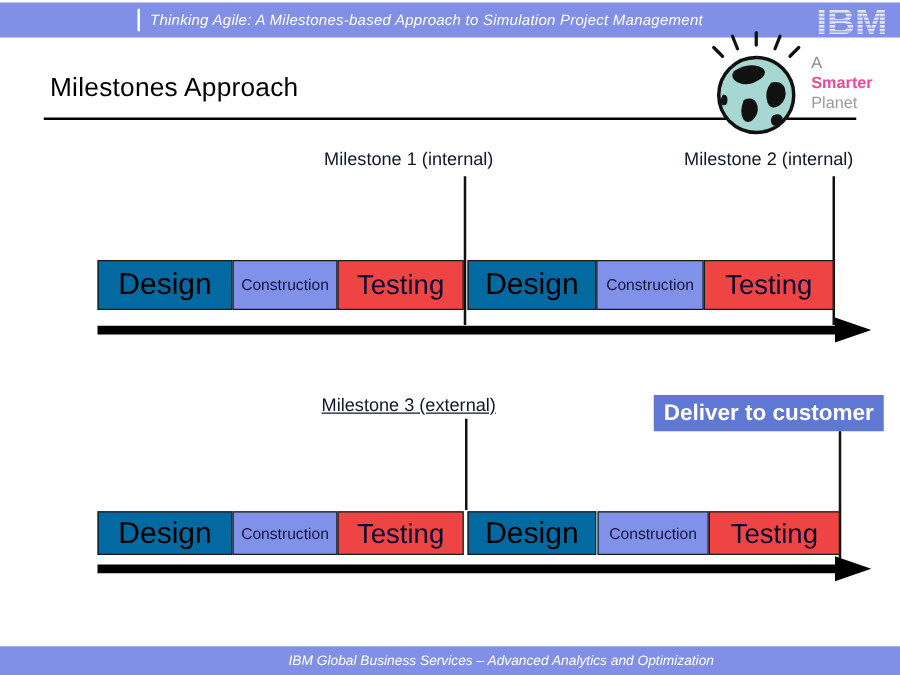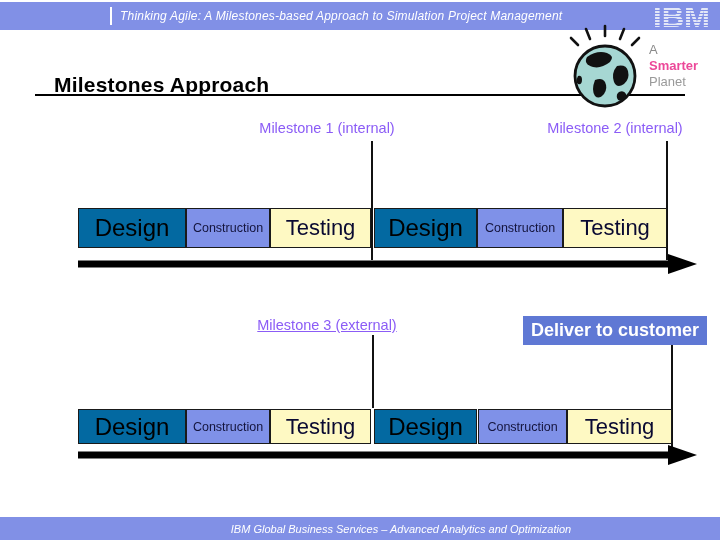--- a/index.html
+++ b/index.html
@@ -15,56 +15,56 @@
   .topbar-sep{
     position:absolute;left:110px;top:5px;width:2px;height:18px;background:#ffffff;
   }
   .topbar-title{
     position:absolute;left:120px;top:0;height:28px;display:flex;align-items:center;
     color:#ffffff;font-size:12px;letter-spacing:.2px;white-space:nowrap;font-style:italic;
   }
   .ibm-logo{position:absolute;right:8px;top:3px;}
   
   .slide-title{
-    position:absolute;left:38px;top:57px;margin:16px;
-    font-size:21px;font-weight:bold;color:#000000;letter-spacing:.2px;
+    position:absolute;left:38px;top:57px;margin:2px;
+    font-size:21px;font-weight:normal;color:#000000;letter-spacing:.2px;
   }
   .title-rule{
     position:absolute;left:35px;top:94px;width:650px;height:2px;background:#000000;
   }
   
   .sp-wrap{position:absolute;left:545px;top:24px;width:165px;height:86px;}
   .sp-globe{position:absolute;left:0;top:0;}
   .sp-text{position:absolute;left:104px;top:18px;font-size:13px;line-height:16px;color:#8a8a8a;}
   .sp-text .a{color:#8a8a8a;}
   .sp-text .smarter{font-weight:bold;color:#ec4899;}
   .sp-text .planet{color:#9a9a9a;}
   
   .ms-label{
     position:absolute;width:220px;text-align:center;
-    font-size:14.5px;color:#8b5cf6;white-space:nowrap;
+    font-size:14.5px;color:#0f172a;white-space:nowrap;
   }
   .ms1{left:217px;top:120px;}
   .ms2{left:505px;top:120px;}
   .ms3{left:217px;top:317px;text-decoration:underline;}
   .vline{position:absolute;width:1.5px;background:#111111;}
   .vl-m1{left:371px;top:141px;height:119px;}
   .vl-m2{left:666px;top:141px;height:119px;}
   .vl-m3{left:372px;top:335px;height:73px;}
   .vl-del{left:671px;top:345px;height:105px;}
   
   .phase{
     position:absolute;display:flex;align-items:center;justify-content:center;
     border:1px solid #1a1a1a;box-sizing:border-box;white-space:nowrap;overflow:hidden;
   }
   .row1 .phase{top:208px;height:40px;}
   .row2 .phase{top:409px;height:35px;}
   .design{background:#0369a1;color:#000000;font-size:24px;}
   .construction{background:#7F91E8;color:#14143c;font-size:12.5px;}
-  .testing{background:#fef9c3;color:#0a0a32;font-size:22px;}
+  .testing{background:#ef4444;color:#0a0a32;font-size:22px;}
   .p1{left:78px;width:108px;}
   .p2{left:186px;width:84px;}
   .p3{left:270px;width:101px;}
   .p4{left:374px;width:103px;}
   .p5{left:477px;width:86px;}
   .p6{left:563px;width:104px;}
   .row2 .p5{left:478px;width:89px;}
   .row2 .p6{left:567px;width:105px;}
   
   .arrow{position:absolute;left:70px;width:640px;height:30px;}

